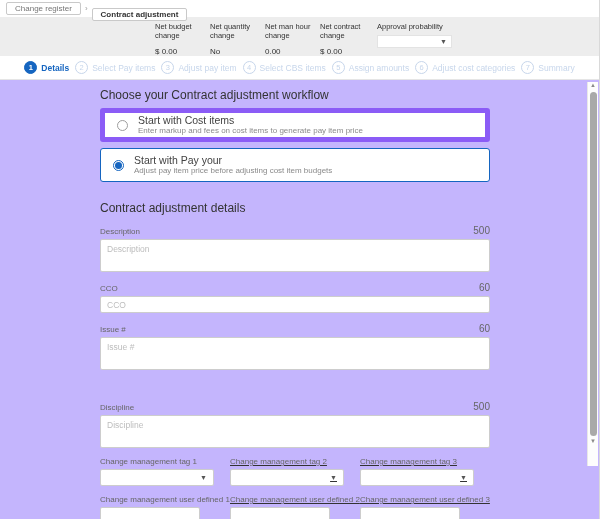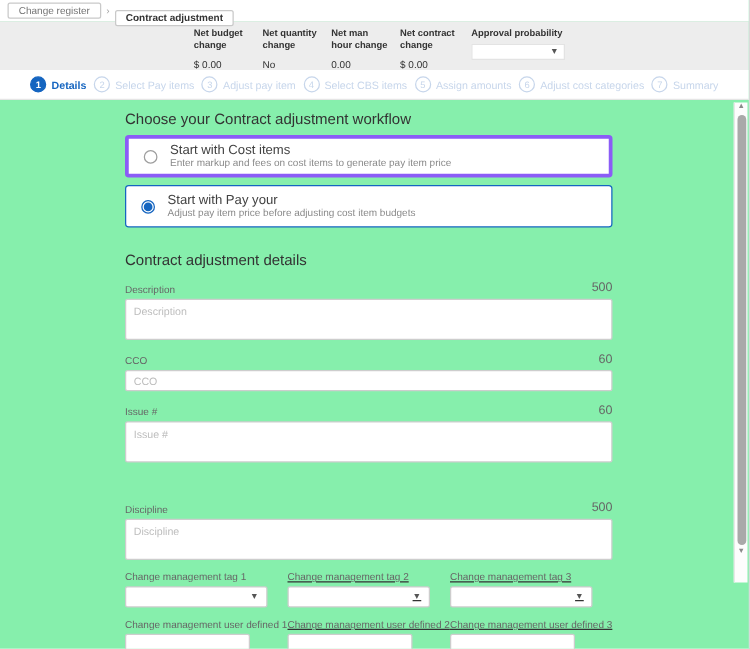--- a/index.html
+++ b/index.html
@@ -1,39 +1,39 @@
 <!DOCTYPE html>
 <html><head>
 <meta charset="utf-8">
 <style>
   * { box-sizing: border-box; margin: 0; padding: 0; }
   html,body { width: 600px; height: 519px; }
   body {
     font-family: "Liberation Sans", "DejaVu Sans", sans-serif;
     background: #ffffff; color: #333; overflow: hidden;
   }
-  .app { position: relative; width: 600px; height: 519px; background:#86efac; border-right:1px solid #d9d9d9; }
+  .app { position: relative; width: 600px; height: 519px; background:#c4b5fd; border-right:1px solid #d9d9d9; }
 
   
   .breadcrumb-row { height: 17px; display: flex; align-items: center; padding-left: 6px; background:#fff; }
   .crumb {
     display: inline-flex; align-items: center; height: 13px; padding: 0 8px;
     border: 1px solid #c9c9c9; border-radius: 2px; background: #fff;
     font-size: 8px; color: #757575; cursor: default; white-space: nowrap;
   }
   .crumb.current { color: #333; font-weight: bold; margin-top: 12px; }
   .crumb-sep { font-size: 8px; color: #9e9e9e; margin: 0 4px; }
 
   
   .summary-bar {
     height: 39px; background: #ededed; display: flex; align-items: flex-start;
     padding: 5px 0 0 155px;
   }
   .metric { width: 55px; margin-right: 0; }
-  .m-label { font-size: 7.5px; font-weight: bold; color: #333; line-height: 1.25; width: 46px; }
+  .m-label { font-size: 7.5px; font-weight: normal; color: #333; line-height: 1.25; width: 46px; }
   .m-value { font-size: 8px; color: #333; margin-top: 6px; }
   .metric-budget .m-value, .metric-quantity .m-value { margin-top: 6px; }
   .approval { margin-left: 2px; }
   .approval .m-label { width: auto; }
   .approval-select {
     margin-top: 4px; width: 75px; height: 13px; background: #fff;
     border: 1px solid #e3e3e3; display: flex; align-items: center; justify-content: flex-end;
     padding-right: 4px; cursor: pointer;
   }
   .caret { font-size: 7px; color: #555; line-height: 1; }
@@ -52,21 +52,21 @@
   .step-label { font-size: 8.5px; color: #c7d6eb; white-space: nowrap; }
   .step.active .step-circle { background: #1565c0; border-color: #1565c0; color: #fff; font-weight: bold; }
   .step.active .step-label { color: #1565c0; font-weight: bold; }
 
   
   .content { padding: 8px 0 0 100px; width: 500px; }
   .inner { width: 390px; }
   .section-heading { font-size: 12px; font-weight: normal; color: #333; }
 
   .option-card {
-    width: 390px; height: 34px; border: 3px solid #8b5cf6; border-radius: 3px;
+    width: 390px; height: 34px; border: 5px solid #8b5cf6; border-radius: 3px;
     display: flex; align-items: center; padding-left: 12px; margin-top: 6px;
     background: #fff; cursor: pointer;
   }
   .option-card.selected { border: 1px solid #1565c0; }
   .radio {
     width: 11px; height: 11px; border-radius: 50%; border: 1px solid #9e9e9e;
     margin-right: 10px; flex: none; background: #fff;
   }
   .option-card.selected .radio {
     border: 1px solid #1565c0; display: flex; align-items: center; justify-content: center;

